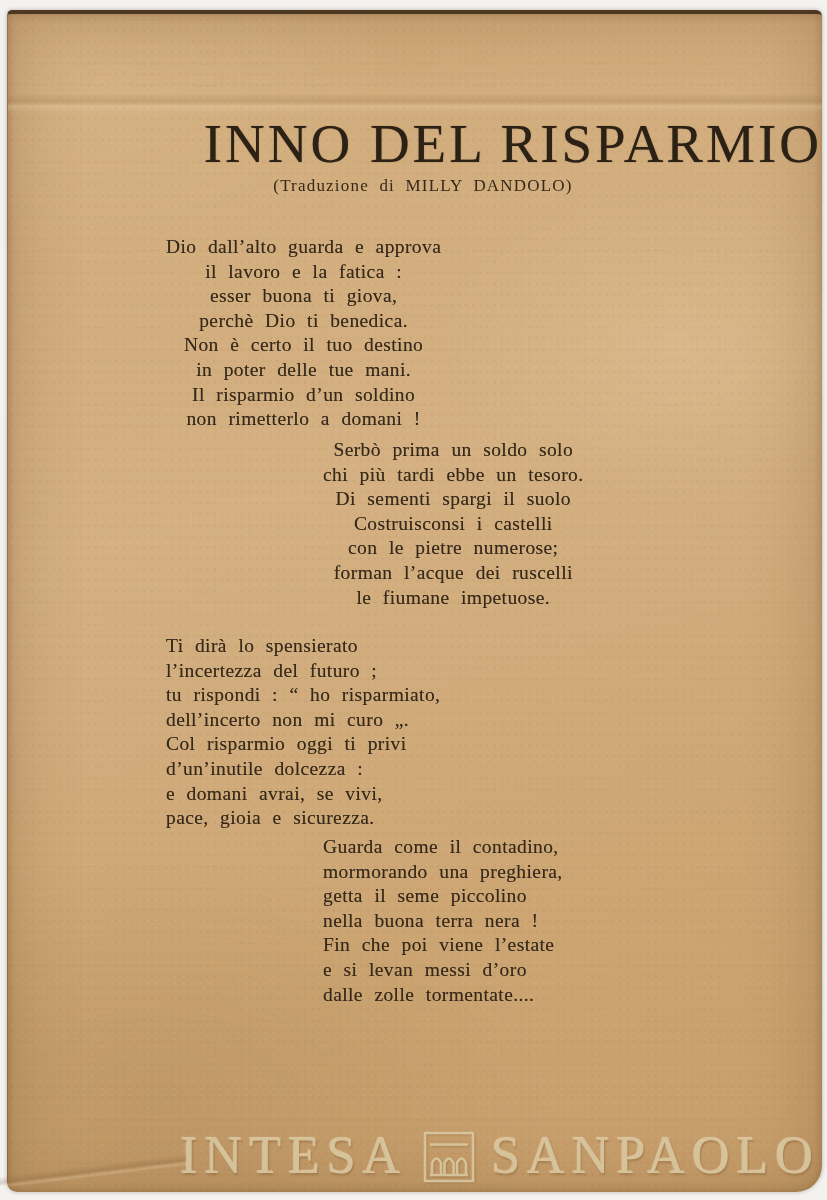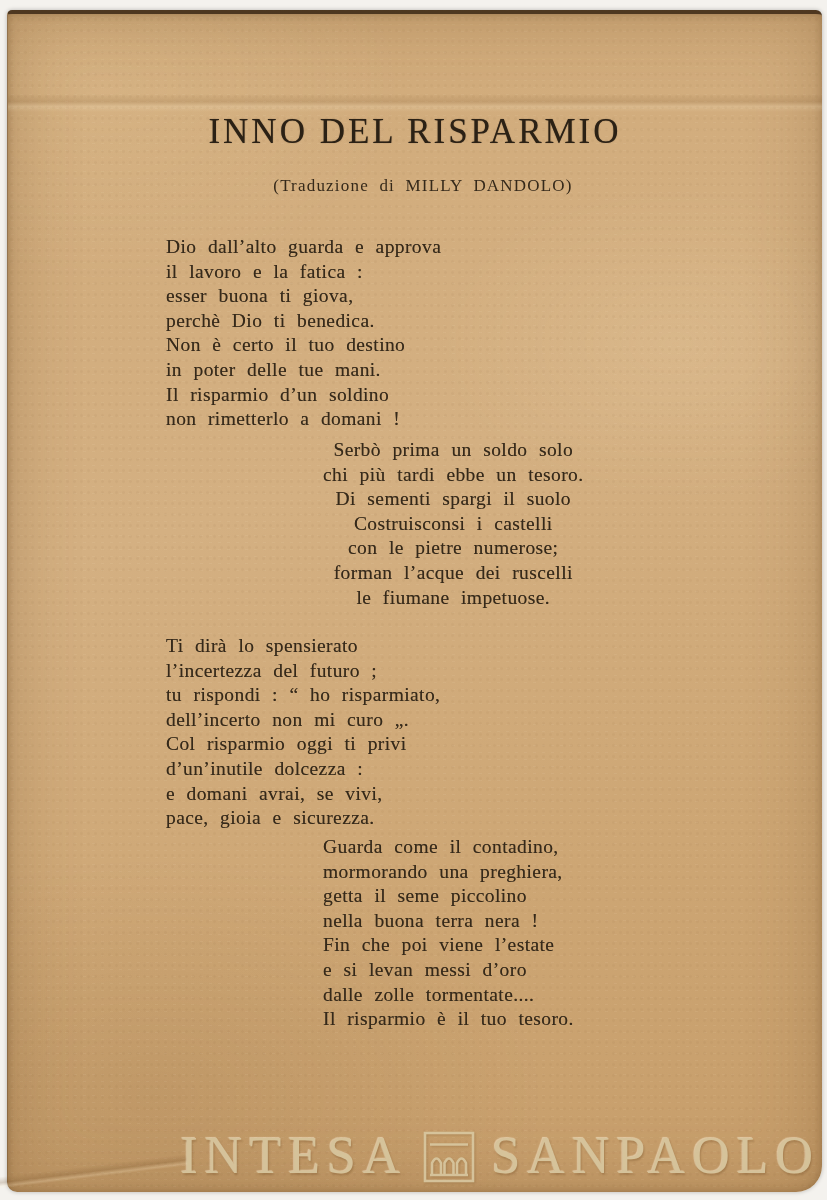--- a/index.html
+++ b/index.html
@@ -36,34 +36,34 @@
     background:linear-gradient(to bottom, rgba(112,76,36,0) 0%, rgba(112,76,36,0.16) 42%,
                rgba(255,242,212,0.18) 70%, rgba(112,76,36,0) 100%);
   }
   .crease-bl{
     position:absolute;left:-20px;bottom:14px;width:200px;height:12px;pointer-events:none;
     transform:rotate(-7deg);
     background:linear-gradient(to bottom, rgba(110,74,34,0) , rgba(110,74,34,0.22) 50%, rgba(255,240,210,0.20) 80%, rgba(110,74,34,0));
   }
 
   .title{
-    position:absolute;top:98px;left:0;width:100%;text-align:center;
-    font-size:35px;font-weight:normal;letter-spacing:3px;color:var(--title-ink);
+    position:absolute;top:98px;left:0;width:100%;text-align:right;
+    font-size:55px;font-weight:normal;letter-spacing:3px;color:var(--title-ink);
     text-shadow:0 0 1px rgba(43,33,21,0.55);
   }
   .subtitle{
     position:absolute;top:162px;left:0;width:100%;text-align:center;
     font-size:17px;letter-spacing:1.2px;word-spacing:5px;color:var(--ink);margin-left:8px;
   }
 
   .stanza{position:absolute;font-size:19.5px;line-height:24.6px;color:var(--ink);
     letter-spacing:0.4px;word-spacing:0.32em;
     text-shadow:0 0 0.6px rgba(53,41,26,0.5);}
   .stanza .line{white-space:pre;}
-  .stanza-1{top:221px;left:158px;}
+  .stanza-1{top:221px;left:158px;text-align:center;}
   .stanza-2{top:424px;left:315px;text-align:center;}
   .stanza-3{top:620px;left:158px;}
   .stanza-4{top:821px;left:315px;}
 
   .watermark{
     position:absolute;right:2px;bottom:8px;
     display:flex;align-items:flex-start;gap:15px;
     color:var(--watermark);opacity:0.88;pointer-events:none;
   }
   .wm-word{
@@ -116,21 +116,20 @@
         <div class="line">pace, gioia e sicurezza.</div>
       </div>
     <div class="stanza stanza-4">
         <div class="line">Guarda come il contadino,</div>
         <div class="line">mormorando una preghiera,</div>
         <div class="line">getta il seme piccolino</div>
         <div class="line">nella buona terra nera !</div>
         <div class="line">Fin che poi viene l’estate</div>
         <div class="line">e si levan messi d’oro</div>
         <div class="line">dalle zolle tormentate....</div>
-        <div class="line">Il risparmio è il tuo tesoro.</div>
       </div>
 
     <div class="watermark">
       <span class="wm-word">INTESA</span>
       <span class="wm-logo">
         <svg viewBox="0 0 54 54" aria-hidden="true">
           <rect x="3" y="3" width="48" height="48"></rect>
           <line x1="8" y1="14.5" x2="46" y2="14.5"></line>
           <path d="M10 45 V33 Q14.5 24 19 33 V45"></path>
           <path d="M22.5 45 V33 Q27 24 31.5 33 V45"></path>

